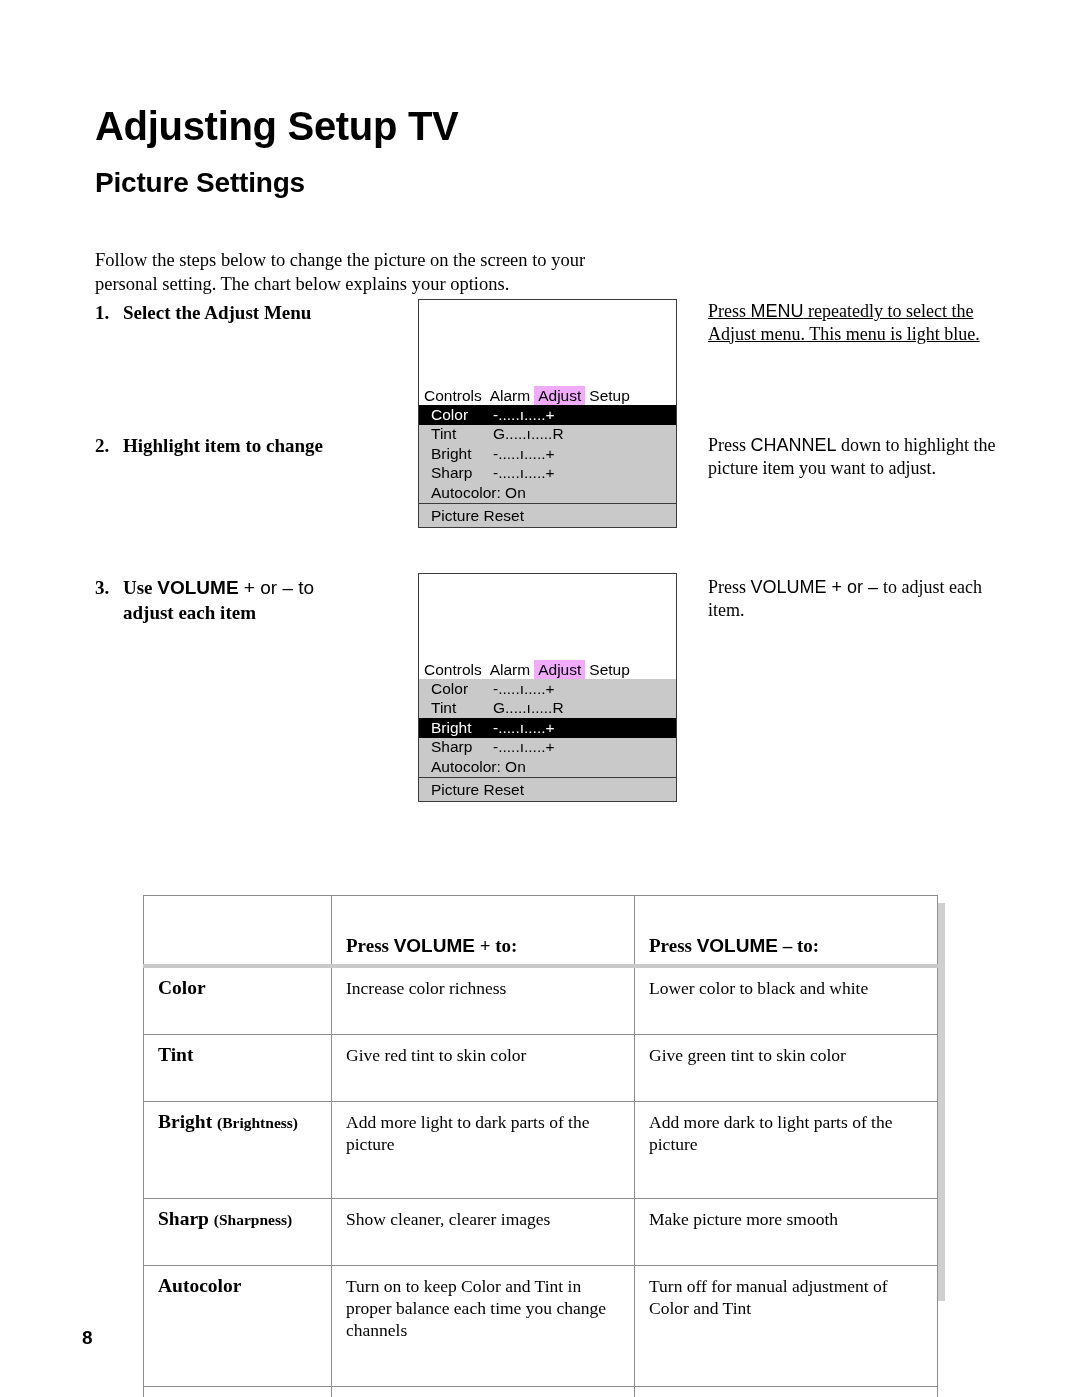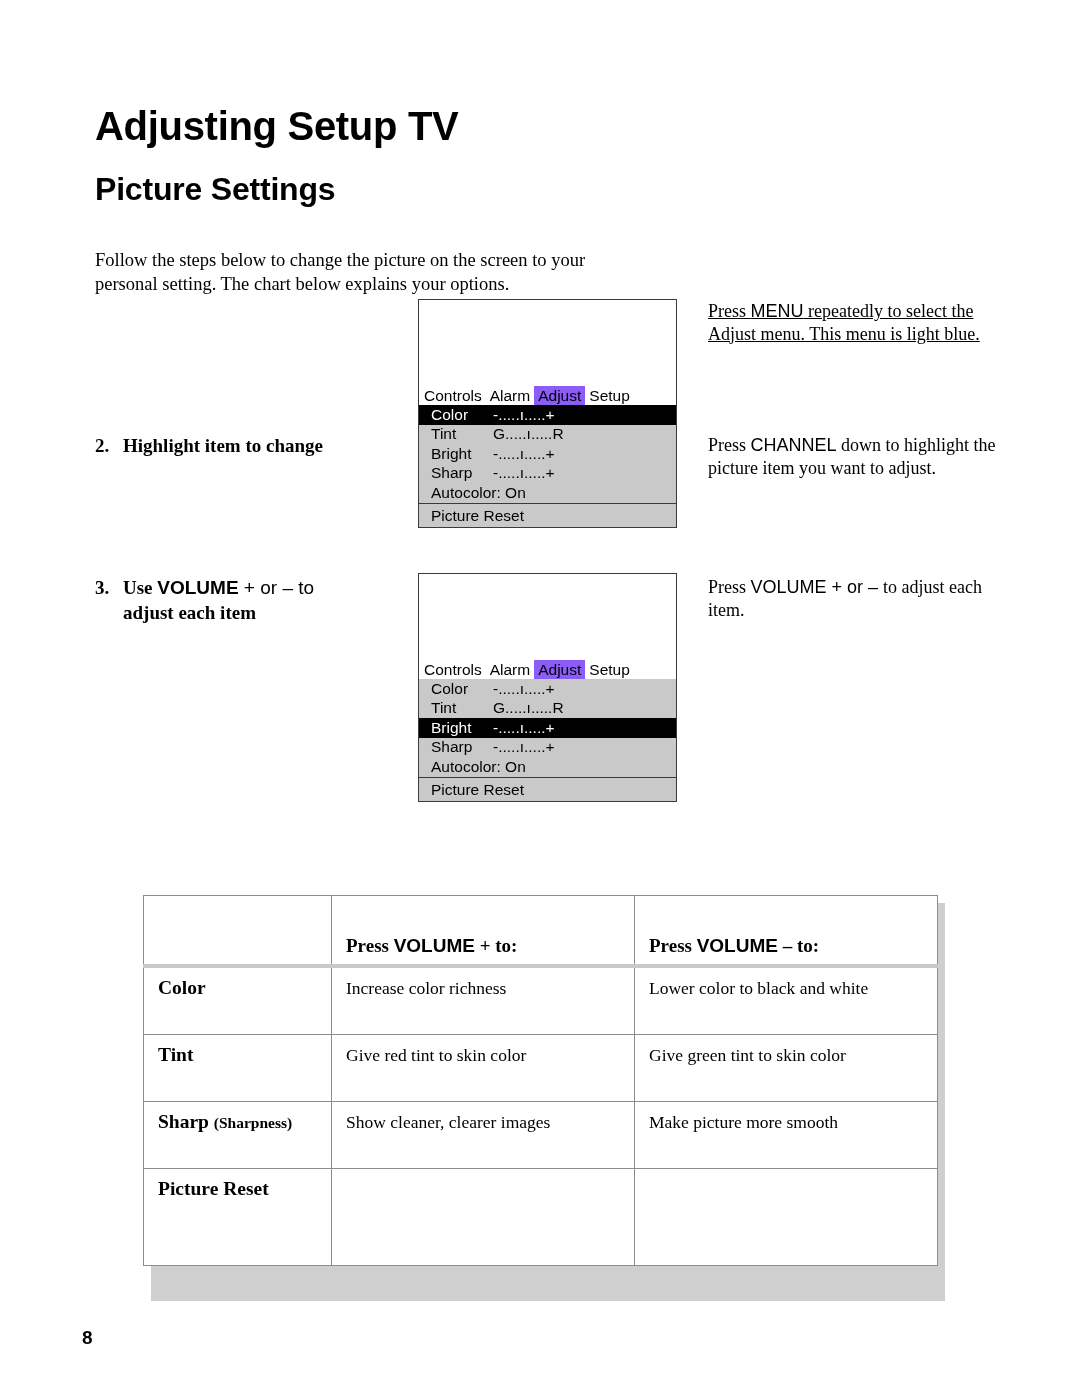--- a/index.html
+++ b/index.html
@@ -31,21 +31,21 @@
     font-size: 40px;
     letter-spacing: -0.3px;
     line-height: 1.05;
   }
   .title-sub {
     position: absolute;
     left: 95px;
     top: 144px;
     font-family: "Liberation Sans", sans-serif;
     font-weight: bold;
-    font-size: 32px;
+    font-size: 28px;
     letter-spacing: -0.2px;
   }
 
   .intro {
     position: absolute;
     left: 95px;
     top: 208px;
     width: 540px;
     font-size: 18.5px;
     line-height: 24px;
@@ -117,21 +117,21 @@
     background: #ffffff;
     font-size: 15.5px;
     line-height: 19px;
     padding: 0 1px;
     white-space: nowrap;
   }
   .tv-tab {
     padding: 0 4px;
   }
   .tv-tab.active {
-    background: #8b5cf6;
+    background: #f0abfc;
   }
   .tv-rows {
     background: #c9c9c9;
   }
   .tv-row {
     display: flex;
     font-size: 15.5px;
     line-height: 18.5px;
     padding: 0.5px 0 0.5px 12px;
     white-space: nowrap;
@@ -240,20 +240,23 @@
 </head>
 <body>
 
 <div class="page">
 
   <h1 class="title-main">Adjusting Setup TV</h1>
   <h2 class="title-sub">Picture Settings</h2>
 
   <p class="intro">Follow the steps below to change the picture on the screen to your personal setting.  The chart below explains your options.</p>
 
+  <div class="step step1">
+    <span class="num">1.</span><span class="body">Select the Adjust Menu</span>
+  </div>
 
   <div class="step step2">
     <span class="num">2.</span><span class="body">Highlight item to change</span>
   </div>
 
   <div class="step step3">
     <span class="num">3.</span><span class="body"><span>Use </span><span class="sans-bold">VOLUME</span><span class="sym"> + or – to</span><br><span>adjust each item</span></span>
   </div>
 
   <div class="note note1">
@@ -357,25 +360,35 @@
         <tr class="tall">
           <td><span class="rowlabel">Color</span></td>
           <td><span class="celltext">Increase color richness</span></td>
           <td><span class="celltext">Lower color to black and white</span></td>
         </tr>
         <tr class="tall">
           <td><span class="rowlabel">Tint</span></td>
           <td><span class="celltext">Give red tint to skin color</span></td>
           <td><span class="celltext">Give green tint to skin color</span></td>
         </tr>
+        <tr class="tall2">
+          <td><span class="rowlabel"><span>Bright</span> <span class="paren">(Brightness)</span></span></td>
+          <td><span class="celltext">Add more light to dark parts of the picture</span></td>
+          <td><span class="celltext">Add more dark to light parts of the picture</span></td>
+        </tr>
         <tr class="tall">
           <td><span class="rowlabel"><span>Sharp</span> <span class="paren">(Sharpness)</span></span></td>
           <td><span class="celltext">Show cleaner, clearer images</span></td>
           <td><span class="celltext">Make picture more smooth</span></td>
         </tr>
+        <tr class="tall3">
+          <td><span class="rowlabel">Autocolor</span></td>
+          <td><span class="celltext">Turn on to keep Color and Tint in proper balance each time you change channels</span></td>
+          <td><span class="celltext">Turn off for manual adjustment of Color and Tint</span></td>
+        </tr>
         <tr class="tall2">
           <td><span class="rowlabel">Picture Reset</span></td>
           <td></td>
           <td></td>
         </tr>
       </tbody>
     </table>
   </div>
 
   <div class="pageno">8</div>

